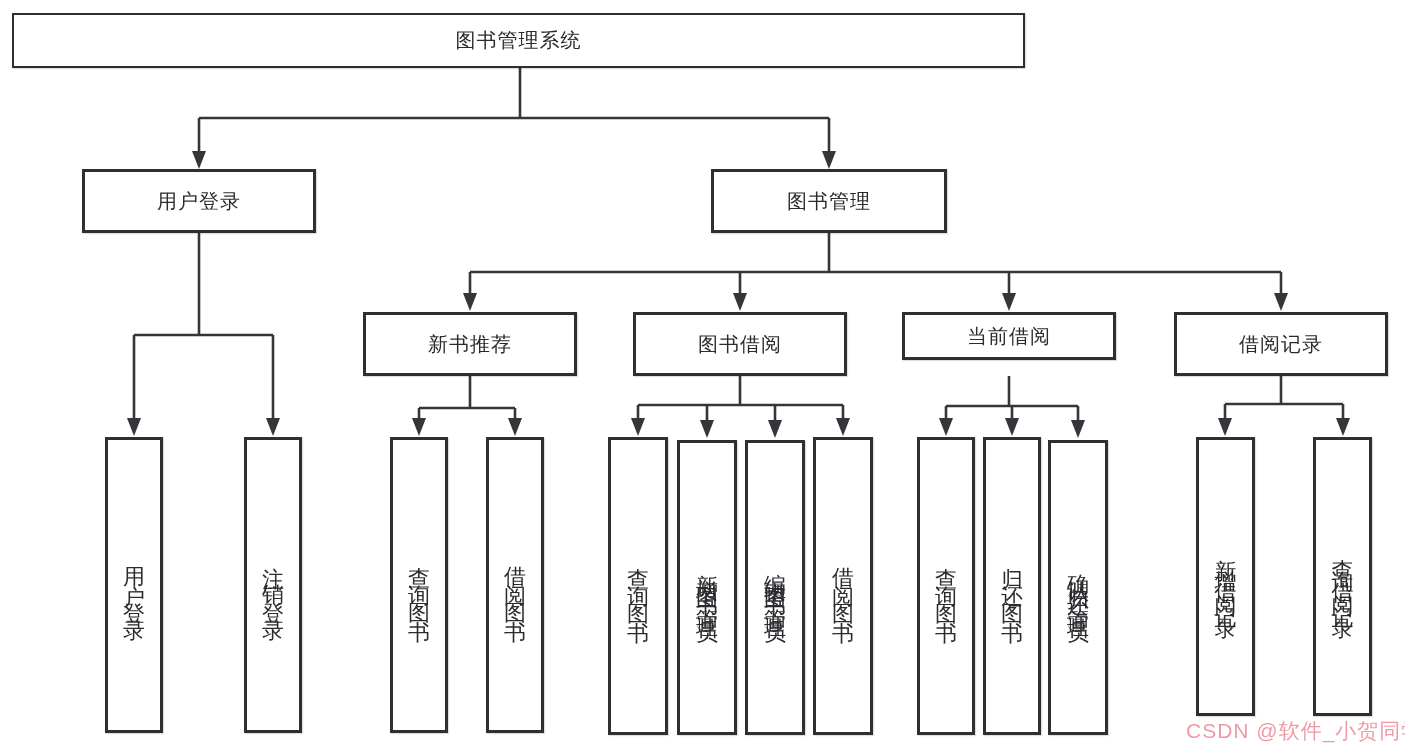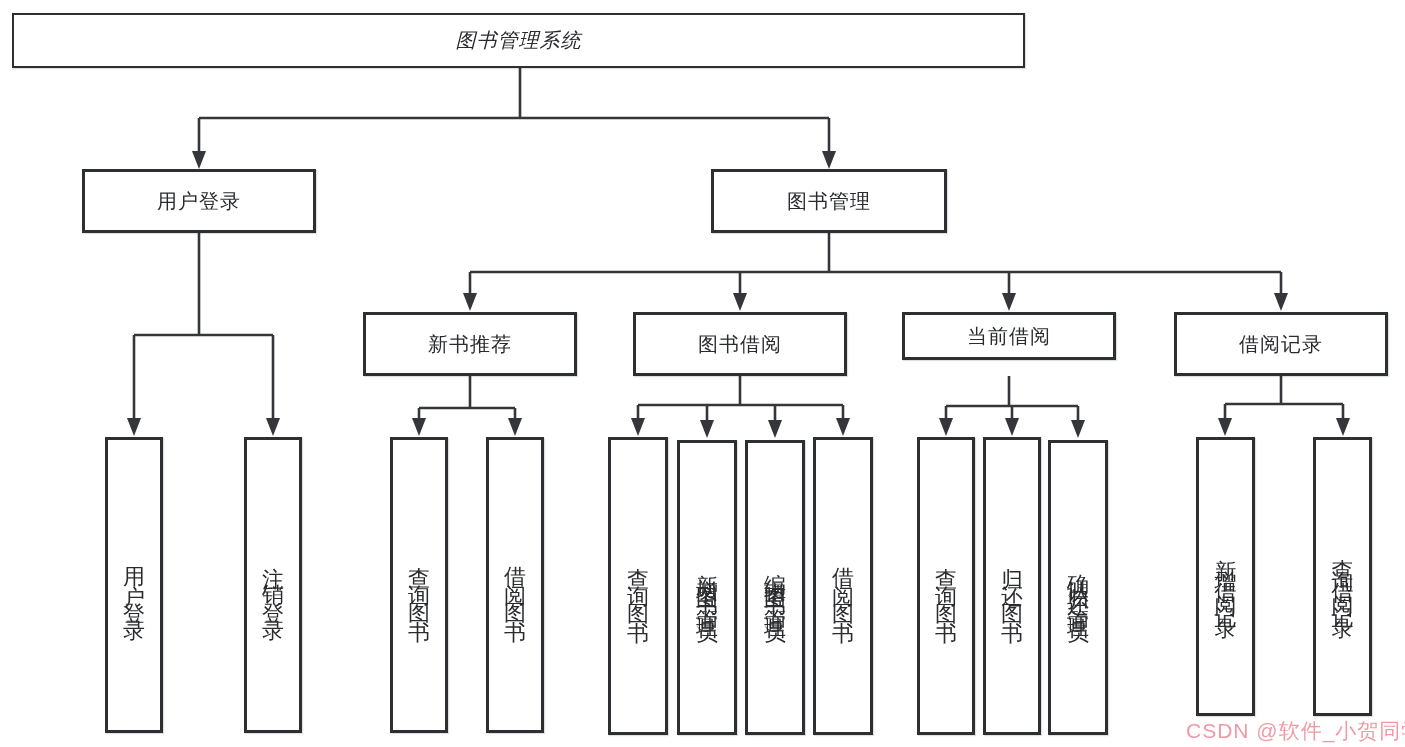--- a/index.html
+++ b/index.html
@@ -23,21 +23,21 @@
   .box{
     position:absolute;
     background:#fff;
     border:3px solid var(--border);
     display:flex;align-items:center;justify-content:center;
     box-sizing:border-box;
     box-shadow:1px 1px 1px rgba(0,0,0,0.12);
     color:var(--text);
   }
   .hbox{font-size:20px;letter-spacing:1px;}
-  .root{border-width:2px;font-style:italic;}
+  .root{border-width:2px;}
   .vbox .vtext{
     writing-mode:vertical-rl;
     text-orientation:mixed;
     font-size:22px;
     line-height:1;
     color:var(--text);
   }
   .ls4{letter-spacing:18px;}
   .ls6{letter-spacing:12px;}
   .ls9{letter-spacing:7px;}

